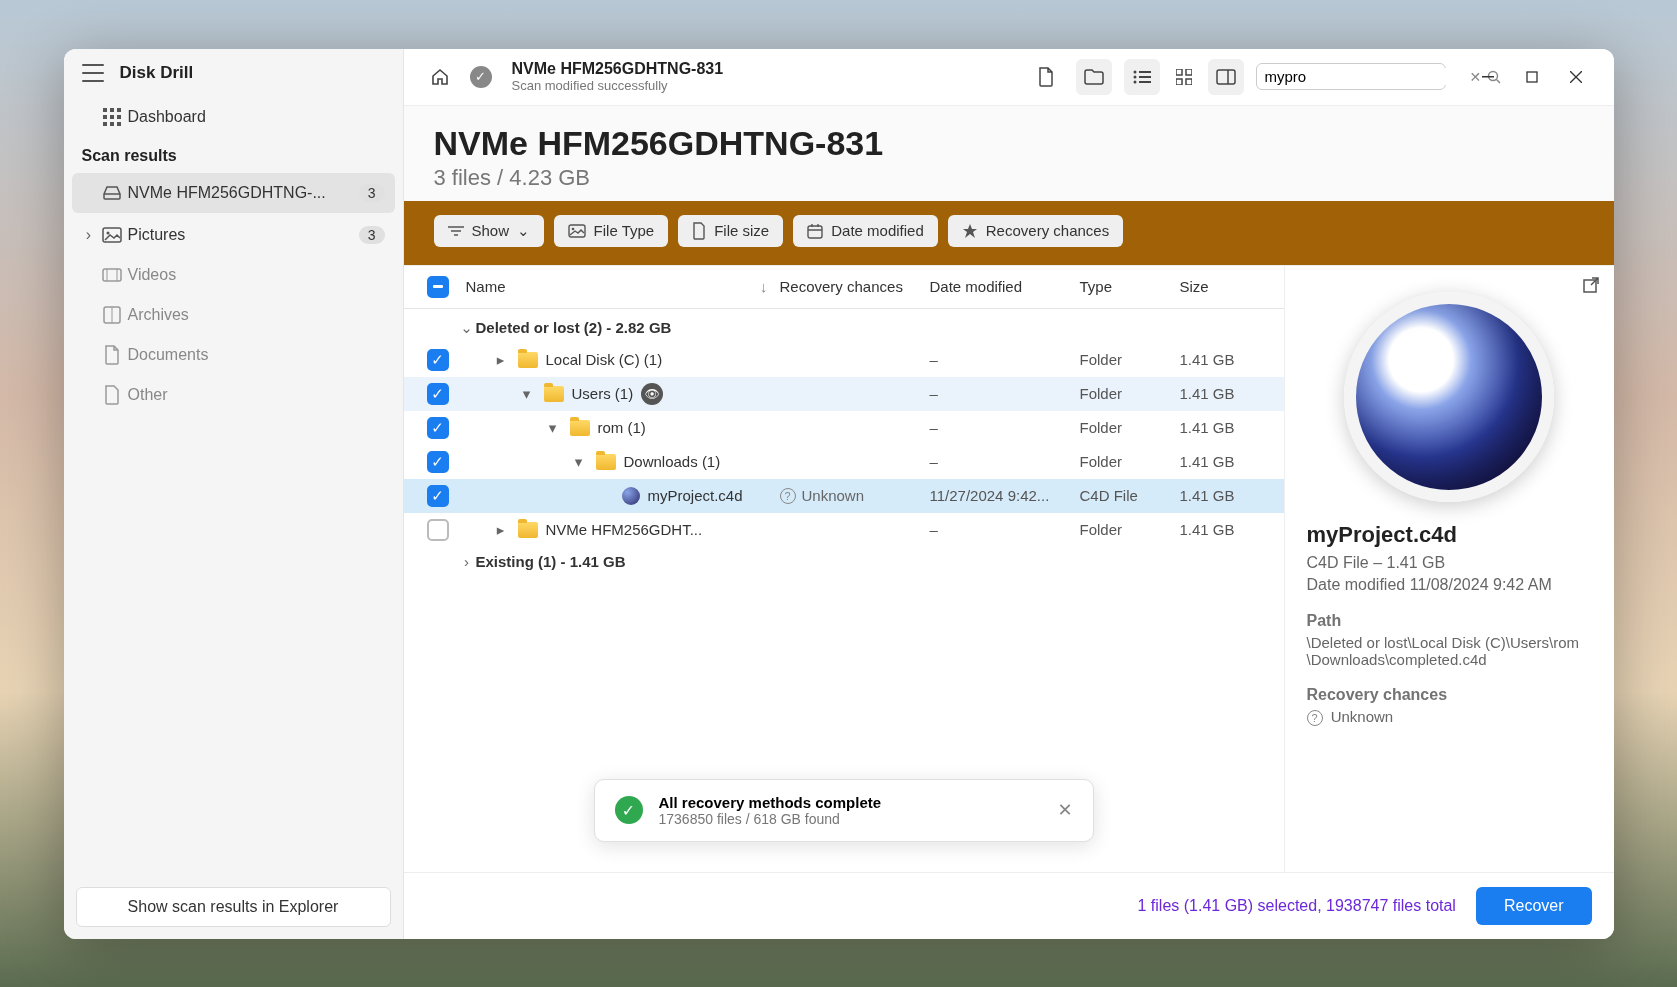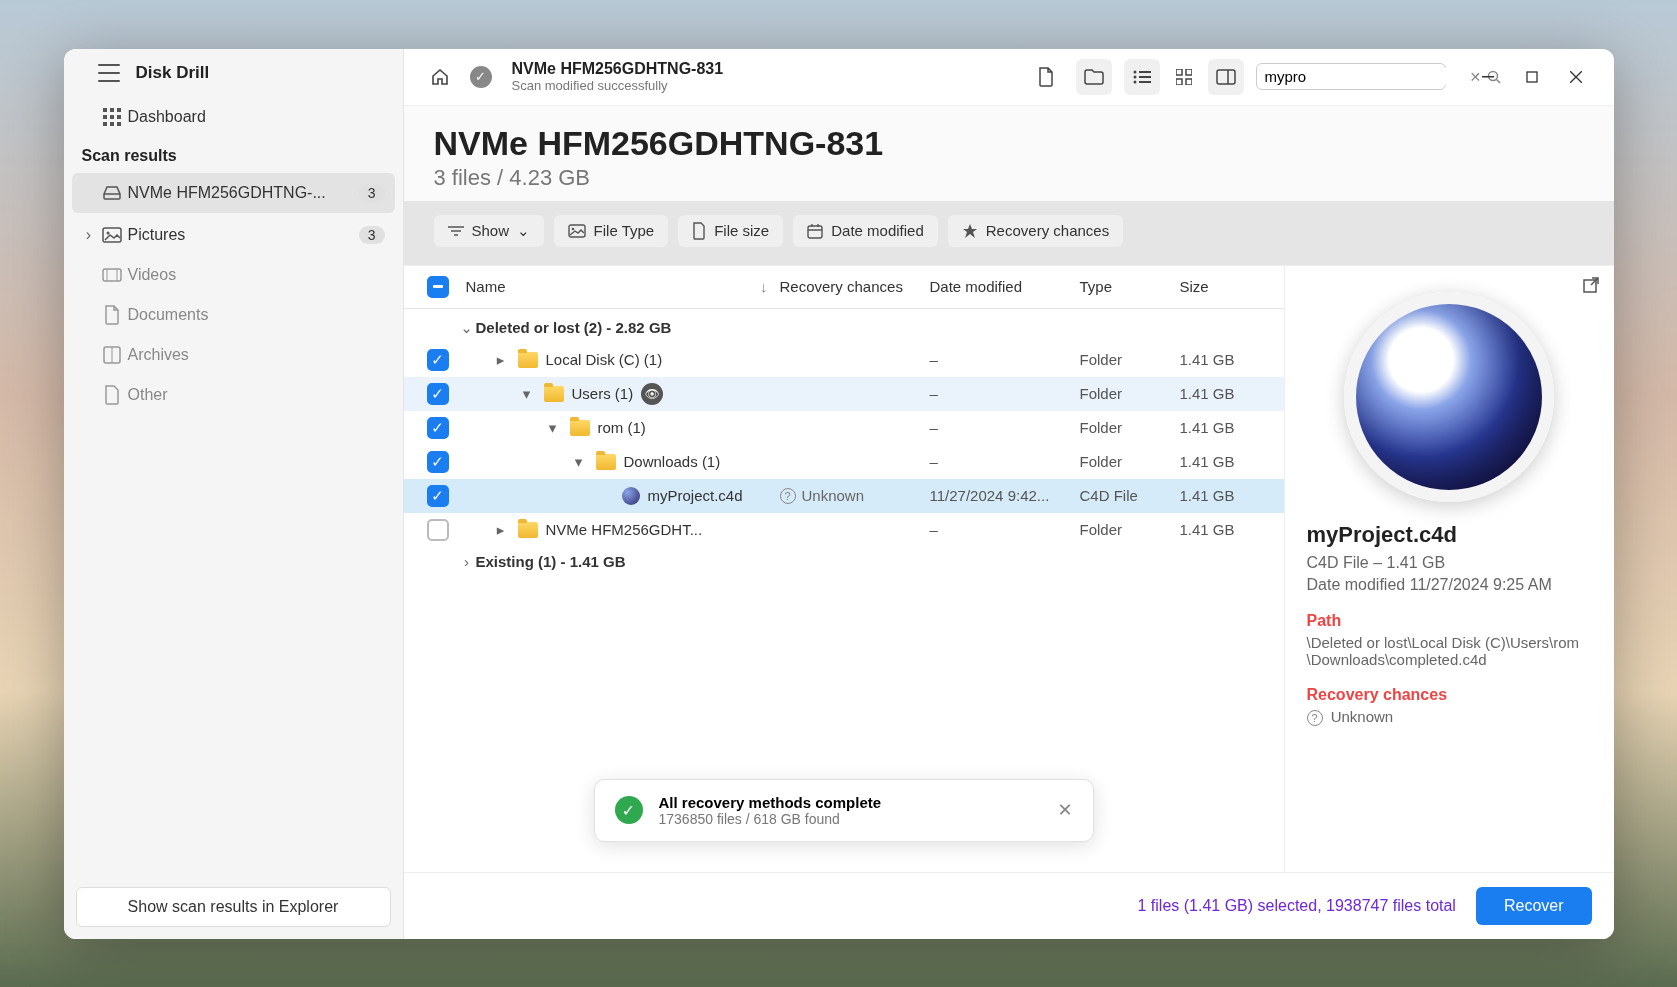--- a/index.html
+++ b/index.html
@@ -12,21 +12,21 @@
 .window {
   width: 1550px; height: 890px;
   background: #fff; border-radius: 12px;
   box-shadow: 0 10px 60px rgba(0,0,0,0.3);
   display: flex; overflow: hidden;
 }
 .sidebar {
   width: 340px; background: #f5f5f5; display: flex; flex-direction: column;
   border-right: 1px solid #e5e5e5;
 }
-.sidebar-top { display: flex; align-items: center; padding: 14px 34px; gap: 16px; }
+.sidebar-top { display: flex; align-items: center; padding: 14px 18px; gap: 16px; }
 .hamburger { width: 22px; height: 18px; display: flex; flex-direction: column; justify-content: space-between; cursor: pointer; }
 .hamburger span { height: 2px; background: #555; border-radius: 1px; }
 .app-title { font-weight: 600; font-size: 17px; color: #222; }
 .nav-item { display: flex; align-items: center; padding: 10px 18px 10px 38px; gap: 6px; font-size: 16px; color: #333; cursor: pointer; }
 .nav-item.active { background: #e3e3e3; border-radius: 6px; margin: 2px 8px; padding: 10px 10px 10px 30px; }
 .nav-icon { width: 20px; height: 20px; display: inline-flex; align-items: center; justify-content: center; color: #555; }
 .section-label { padding: 10px 18px 6px; font-weight: 600; font-size: 16px; color: #222; }
 .badge { margin-left: auto; background: #e0e0e0; border-radius: 10px; padding: 1px 9px; font-size: 14px; color: #333; }
 .chev { width: 14px; display: inline-flex; justify-content: center; color: #666; }
 .sidebar-bottom { margin-top: auto; padding: 12px; }
@@ -43,21 +43,21 @@
 .view-group { display: flex; gap: 6px; }
 .search-box { display: flex; align-items: center; border: 1px solid #ccc; border-radius: 6px; padding: 4px 8px; gap: 6px; width: 190px; }
 .search-box input { border: none; outline: none; font-size: 15px; flex: 1; }
 .search-clear { color: #888; cursor: pointer; font-size: 14px; }
 .window-controls { display: flex; gap: 4px; margin-left: 10px; }
 .win-btn { width: 40px; height: 36px; display: inline-flex; align-items: center; justify-content: center; cursor: pointer; color: #333; }
 
 .content-header { padding: 18px 30px 10px; background: #fafafa; }
 .title-large { font-size: 34px; font-weight: 700; color: #222; }
 .subtitle { font-size: 22px; color: #777; margin-top: 2px; }
-.filter-row { display: flex; gap: 10px; padding: 14px 30px 18px; background: #e5e5e5; border-bottom: 1px solid #eee; }
+.filter-row { display: flex; gap: 10px; padding: 14px 30px 18px; background: #a16207; border-bottom: 1px solid #eee; }
 .filter-chip { display: inline-flex; align-items: center; gap: 8px; background: #efefef; border-radius: 6px; padding: 7px 14px; font-size: 15px; color: #333; cursor: pointer; }
 
 .body-split { flex: 1; display: flex; overflow: hidden; }
 .table-area { flex: 1; display: flex; flex-direction: column; position: relative; }
 .table-header { display: flex; align-items: center; padding: 10px 14px; border-bottom: 1px solid #e5e5e5; font-size: 15px; color: #333; font-weight: 500; }
 .col-check { width: 40px; display: flex; justify-content: center; }
 .col-name { flex: 1; padding-left: 8px; display: flex; align-items: center; }
 .sort-arrow { margin-left: auto; margin-right: 12px; color: #888; }
 .col-rec { width: 150px; }
 .col-date { width: 150px; }
@@ -90,21 +90,21 @@
 .toast-title { font-weight: 600; font-size: 15px; }
 .toast-sub { font-size: 14px; color: #777; }
 .toast-close { color: #888; cursor: pointer; font-size: 18px; }
 
 .details { width: 330px; border-left: 1px solid #eee; padding: 16px 22px; position: relative; overflow-y: auto; }
 .details .popout { position: absolute; top: 10px; right: 14px; cursor: pointer; color: #555; }
 .preview-img { width: 210px; height: 210px; margin: 10px auto 20px; border-radius: 50%; background: radial-gradient(circle at 35% 30%, #fff 0%, #fff 18%, #8aa4e8 28%, #2a3a9a 55%, #1a1a5a 80%); box-shadow: inset -20px -20px 40px rgba(0,0,0,0.3), 0 4px 20px rgba(0,0,0,0.2); border: 12px solid #f4f4f4; }
 .d-title { font-size: 22px; font-weight: 600; color: #222; margin-bottom: 6px; }
 .d-meta { font-size: 16px; color: #666; margin-bottom: 4px; }
 .d-section { margin-top: 18px; }
-.d-label { font-weight: 600; font-size: 16px; color: #ef4444; margin-bottom: 4px; }
+.d-label { font-weight: 600; font-size: 16px; color: #737373; margin-bottom: 4px; }
 .d-value { font-size: 15px; color: #666; word-break: break-all; }
 
 .footer { display: flex; align-items: center; padding: 14px 22px; border-top: 1px solid #eee; }
 .footer-text { margin-left: auto; font-size: 16px; color: #6d28d9; }
 .recover-btn { margin-left: 20px; background: #1a7ef0; color: #fff; border: none; border-radius: 6px; padding: 10px 28px; font-size: 16px; cursor: pointer; }
 .status-check { width: 22px; height: 22px; border-radius: 50%; background: #888; color: #fff; display: inline-flex; align-items: center; justify-content: center; font-size: 13px; margin-right: 8px; }
 
 svg { display: block; }
 </style>
 </head>
@@ -167,34 +167,34 @@
         <svg width="20" height="14" viewBox="0 0 20 14">
             <rect x="1" y="1" width="18" height="12" rx="2" fill="none" stroke="#999" stroke-width="1.5"></rect>
             <line x1="5" y1="1" x2="5" y2="13" stroke="#999"></line>
             <line x1="15" y1="1" x2="15" y2="13" stroke="#999"></line>
           </svg>
       </span>
       <span style="color:#888;">Videos</span>
     </div>
     <div class="nav-item">
       <span class="nav-icon">
-        <svg width="16" height="20" viewBox="0 0 16 20">
-            <path d="M2 1 H10 L14 5 V18 a1 1 0 0 1 -1 1 H3 a1 1 0 0 1 -1 -1 Z M10 1 V5 H14" fill="none" stroke="#999" stroke-width="1.5"></path>
-          </svg>
-      </span>
-      <span style="color:#888;">Documents</span>
-    </div>
-    <div class="nav-item">
-      <span class="nav-icon">
         <svg width="18" height="18" viewBox="0 0 18 18">
             <rect x="1" y="1" width="16" height="16" rx="2" fill="none" stroke="#999" stroke-width="1.5"></rect>
             <line x1="9" y1="1" x2="9" y2="17" stroke="#999"></line>
           </svg>
       </span>
       <span style="color:#888;">Archives</span>
+    </div>
+    <div class="nav-item">
+      <span class="nav-icon">
+        <svg width="16" height="20" viewBox="0 0 16 20">
+            <path d="M2 1 H10 L14 5 V18 a1 1 0 0 1 -1 1 H3 a1 1 0 0 1 -1 -1 Z M10 1 V5 H14" fill="none" stroke="#999" stroke-width="1.5"></path>
+          </svg>
+      </span>
+      <span style="color:#888;">Documents</span>
     </div>
     <div class="nav-item">
       <span class="nav-icon">
         <svg width="16" height="20" viewBox="0 0 16 20">
             <path d="M2 1 H10 L14 5 V18 a1 1 0 0 1 -1 1 H3 a1 1 0 0 1 -1 -1 Z" fill="none" stroke="#999" stroke-width="1.5"></path>
           </svg>
       </span>
       <span style="color:#888;">Other</span>
     </div>
 
@@ -476,21 +476,21 @@
       <div class="details">
         <span class="popout">
           <svg width="18" height="18" viewBox="0 0 18 18">
               <rect x="2" y="4" width="12" height="12" fill="none" stroke="#555" stroke-width="1.5"></rect>
               <path d="M10 2 H16 V8 M16 2 L9 9" fill="none" stroke="#555" stroke-width="1.5"></path>
             </svg>
         </span>
         <div class="preview-img"></div>
         <div class="d-title">myProject.c4d</div>
         <div class="d-meta">C4D File – 1.41 GB</div>
-        <div class="d-meta">Date modified 11/27/2024 9:25 AM</div>
+        <div class="d-meta">Date modified 11/08/2024 9:42 AM</div>
         <div class="d-section">
           <div class="d-label">Path</div>
           <div class="d-value">\Deleted or lost\Local Disk (C)\Users\rom\Downloads\completed.c4d</div>
         </div>
         <div class="d-section">
           <div class="d-label">Recovery chances</div>
           <div class="d-value">
             <span style="display:inline-block;width:16px;height:16px;border:1.5px solid #888;border-radius:50%;text-align:center;line-height:14px;font-size:11px;color:#888;margin-right:4px;">?</span>
             <span>Unknown</span>
           </div>

